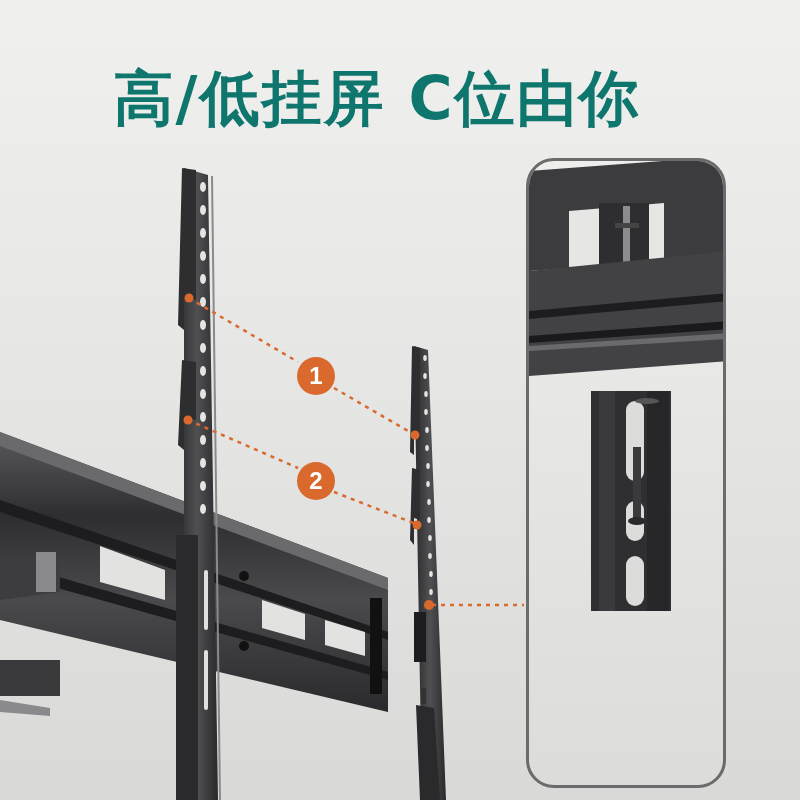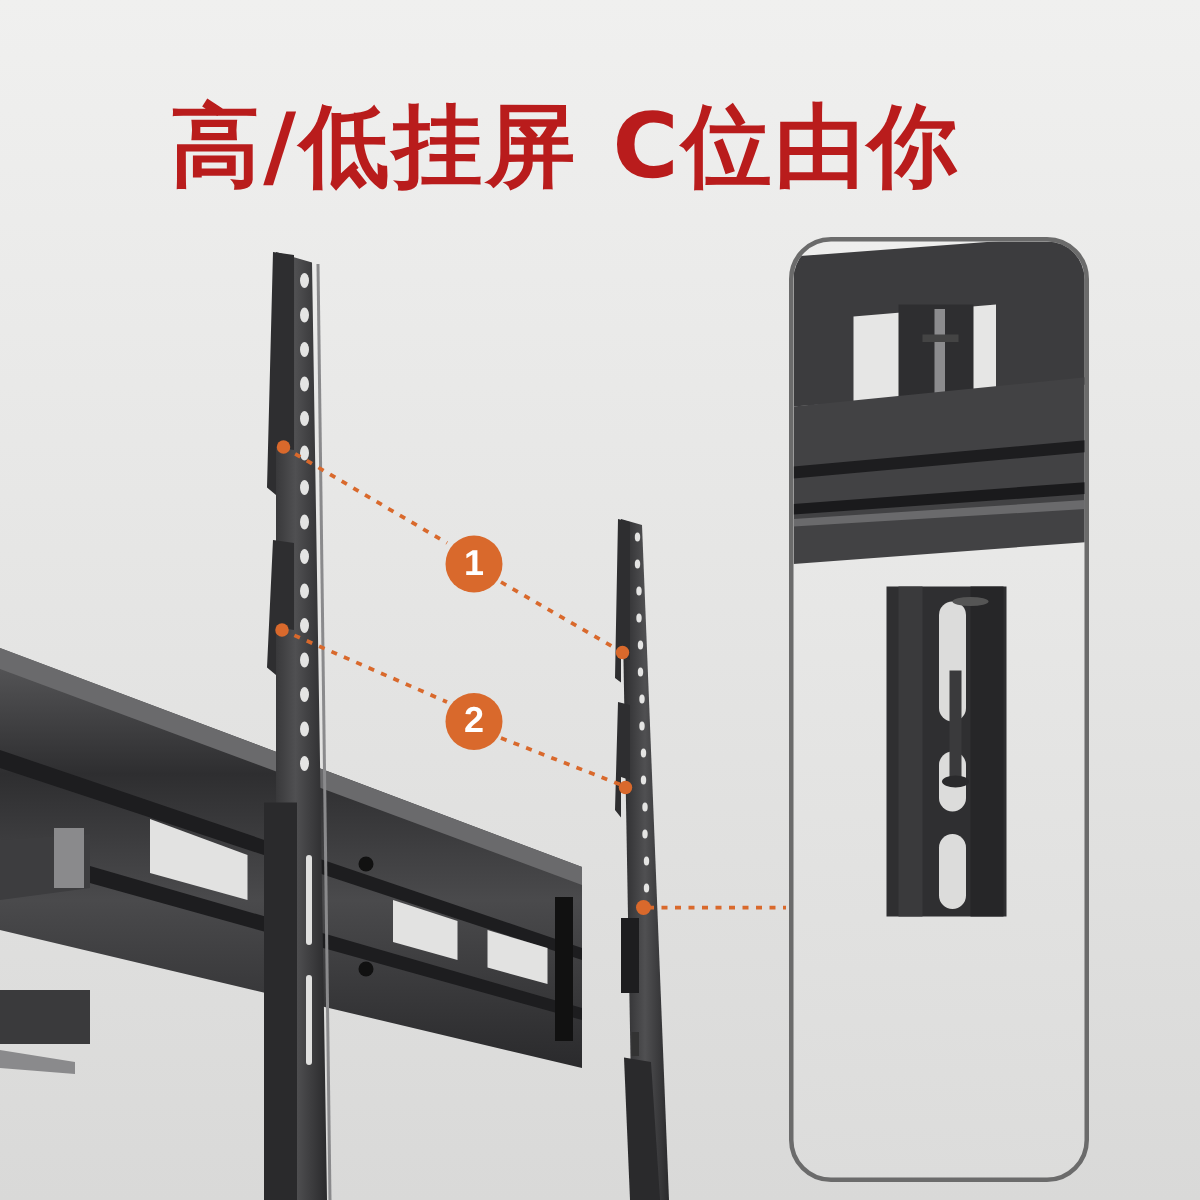--- a/index.html
+++ b/index.html
@@ -3,21 +3,21 @@
   <meta charset="utf-8">
   <style>
     html, body { margin: 0; padding: 0; }
     body {
       width: 800px; height: 800px; overflow: hidden; position: relative;
       background: linear-gradient(180deg, #f0f0ef 0%, #e4e4e3 55%, #d9d9d8 100%);
       font-family: "DejaVu Sans", sans-serif;
     }
     .headline {
       position: absolute; left: 0; top: 58px; width: 754px; text-align: center;
-      font-size: 60px; font-weight: bold; color: #b91c1c; letter-spacing: 2px;
+      font-size: 60px; font-weight: bold; color: #0f766e; letter-spacing: 2px;
       line-height: 80px;
     }
     svg.scene { position: absolute; left: 0; top: 0; width: 800px; height: 800px; }
     .badge {
       position: absolute; width: 38px; height: 38px; border-radius: 50%;
       background: #d9692c; color: #fff; font-weight: bold; font-size: 24px;
       display: flex; align-items: center; justify-content: center;
       font-family: "Liberation Sans", sans-serif;
     }
     .inset {

